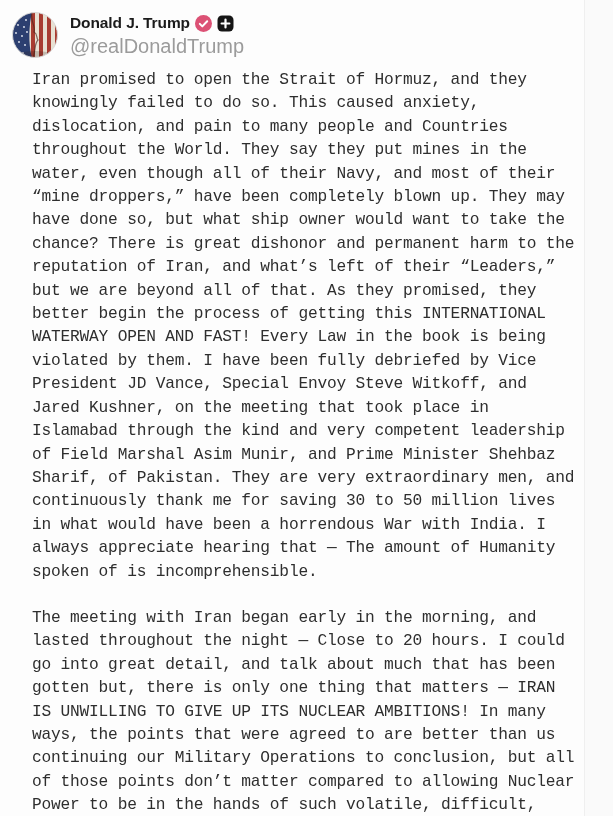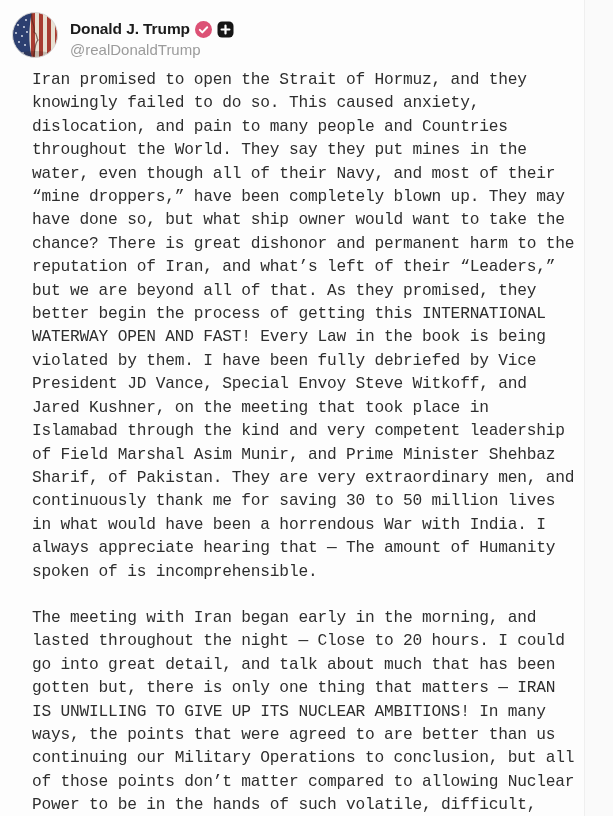--- a/index.html
+++ b/index.html
@@ -41,21 +41,21 @@
   }
   .display-name {
     font-weight: bold;
     font-size: 15.5px;
     color: #1b1b1b;
     letter-spacing: -0.1px;
     cursor: pointer;
   }
   .badge { display: inline-flex; width: 17px; height: 17px; }
   .handle {
-    font-size: 15px;
+    font-size: 20px;
     color: #9b9b9b;
     margin-top: 3px;
     cursor: pointer;
   }
   .post-body {
     padding: 11px 0 0 32px;
     font-family: Liberation Mono, monospace;
   }
   .para {
     margin: 0 0 23px 0;

